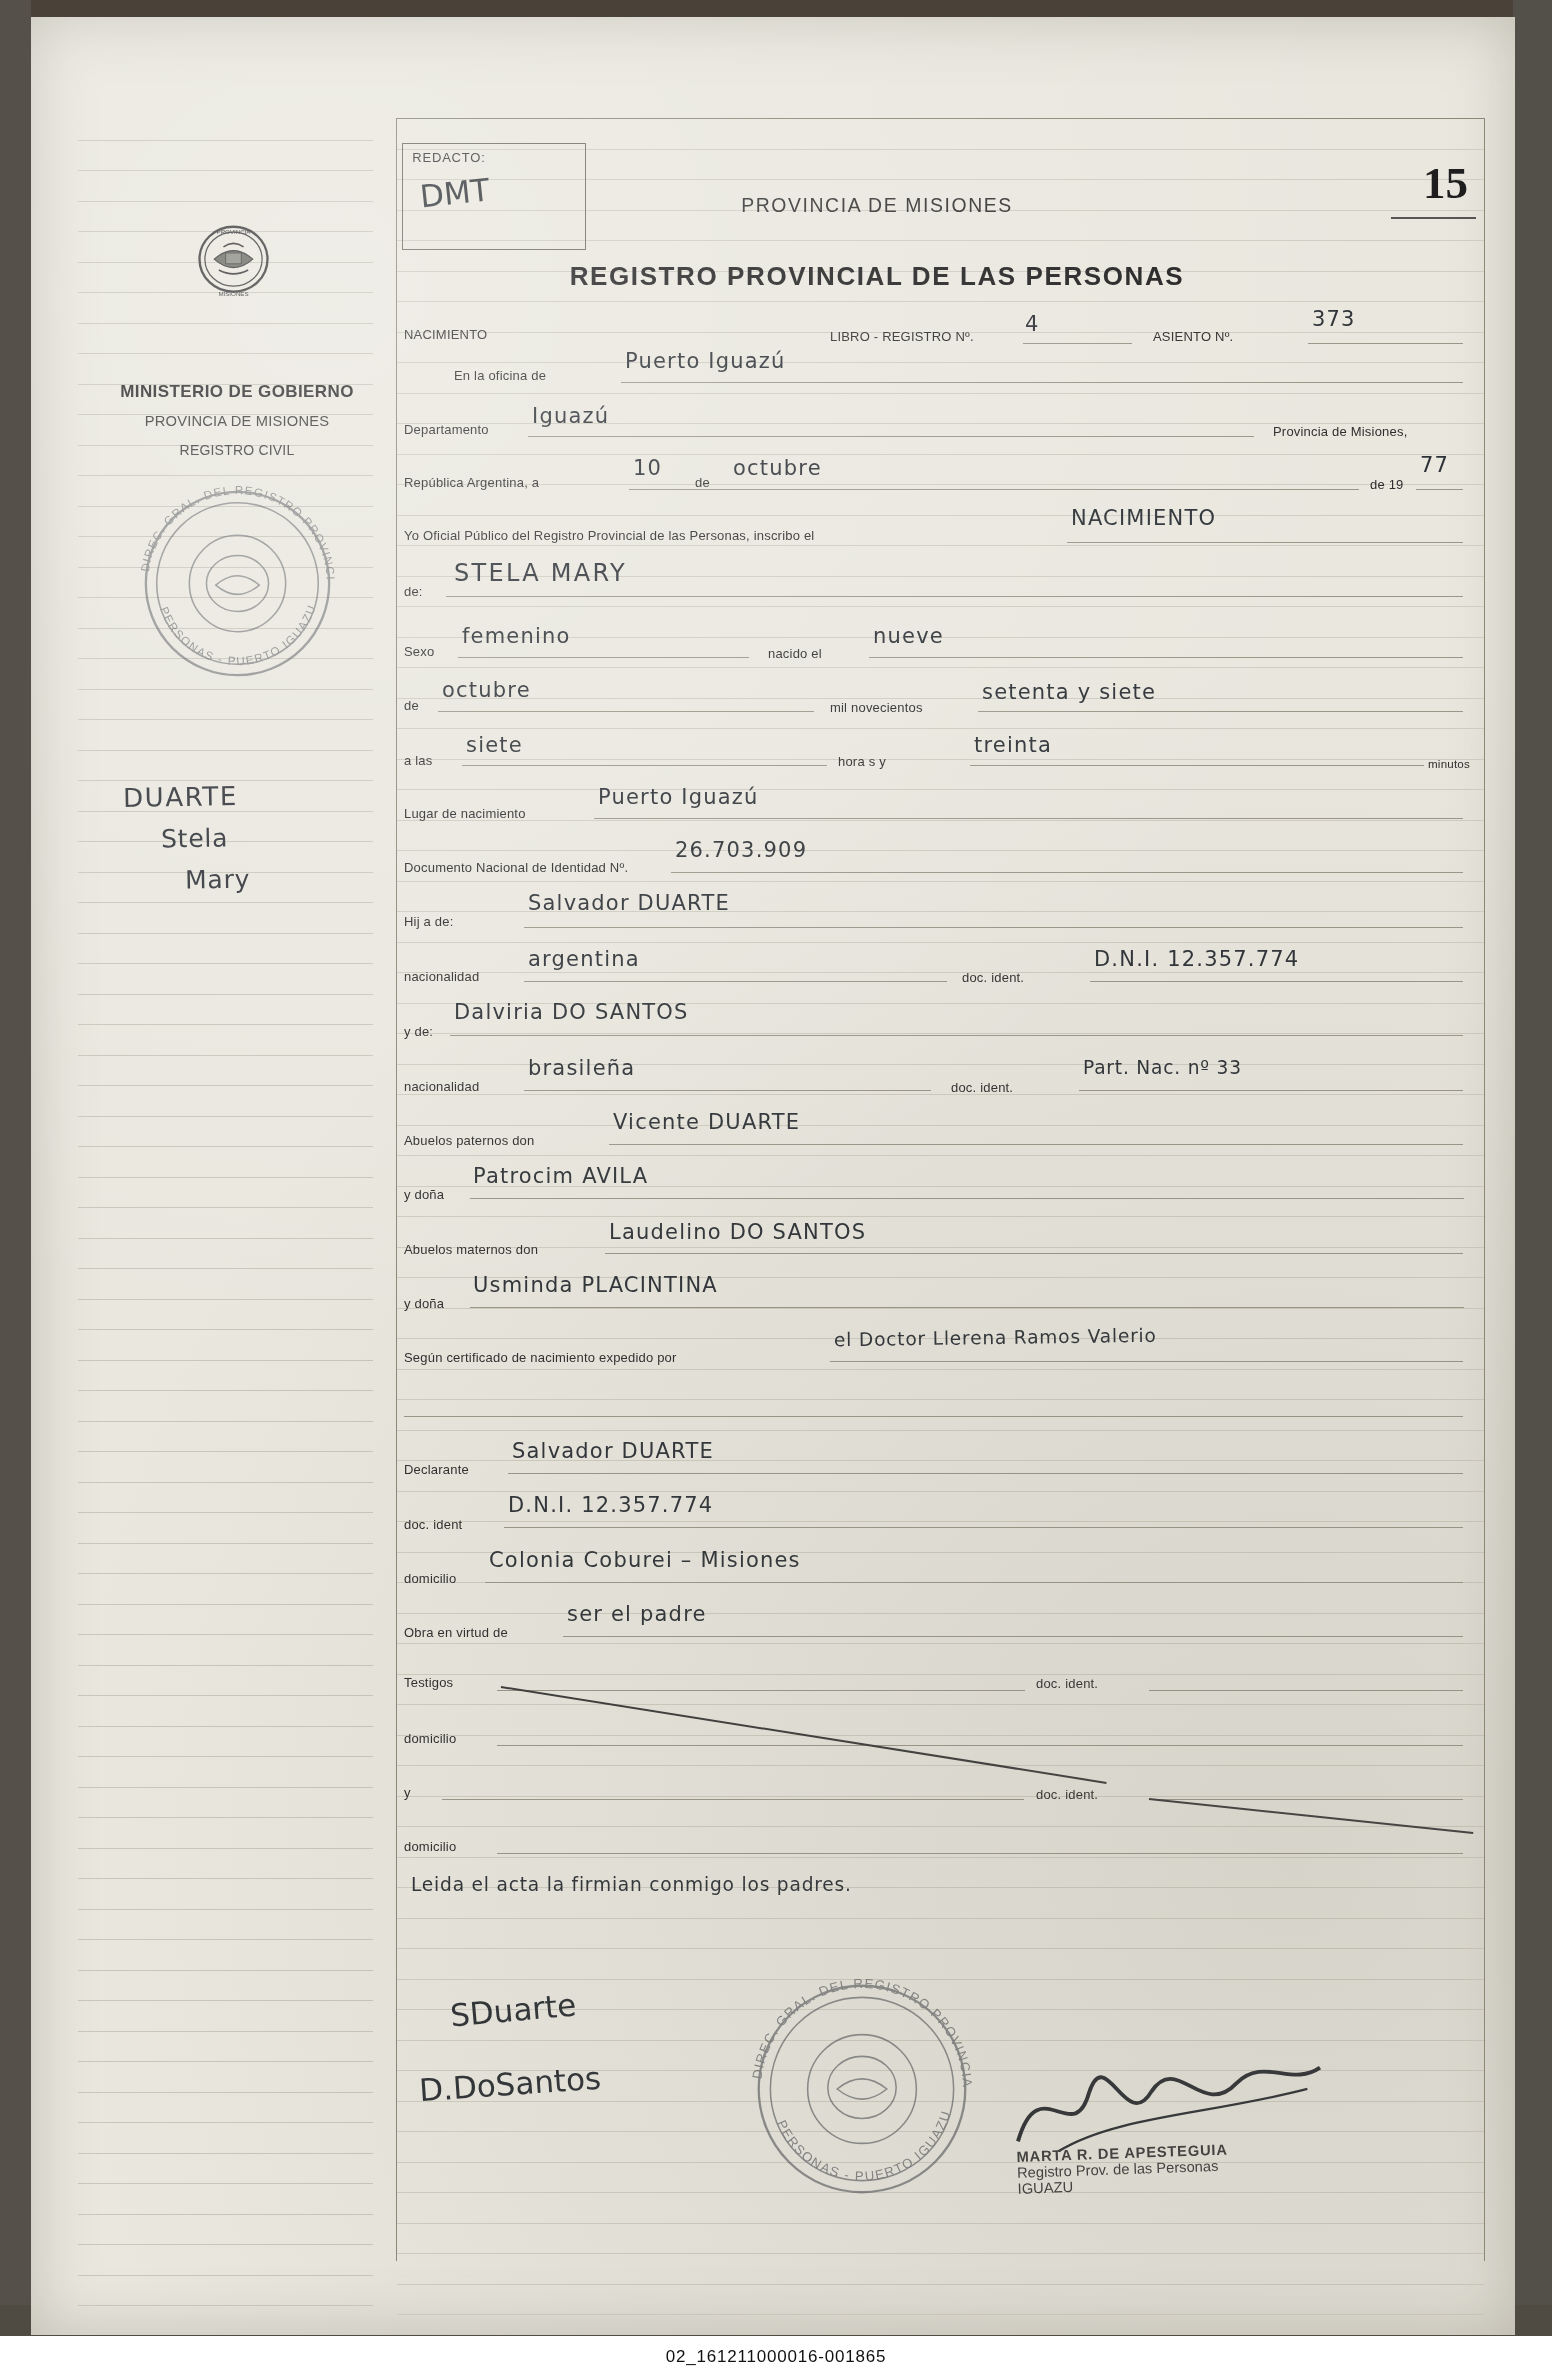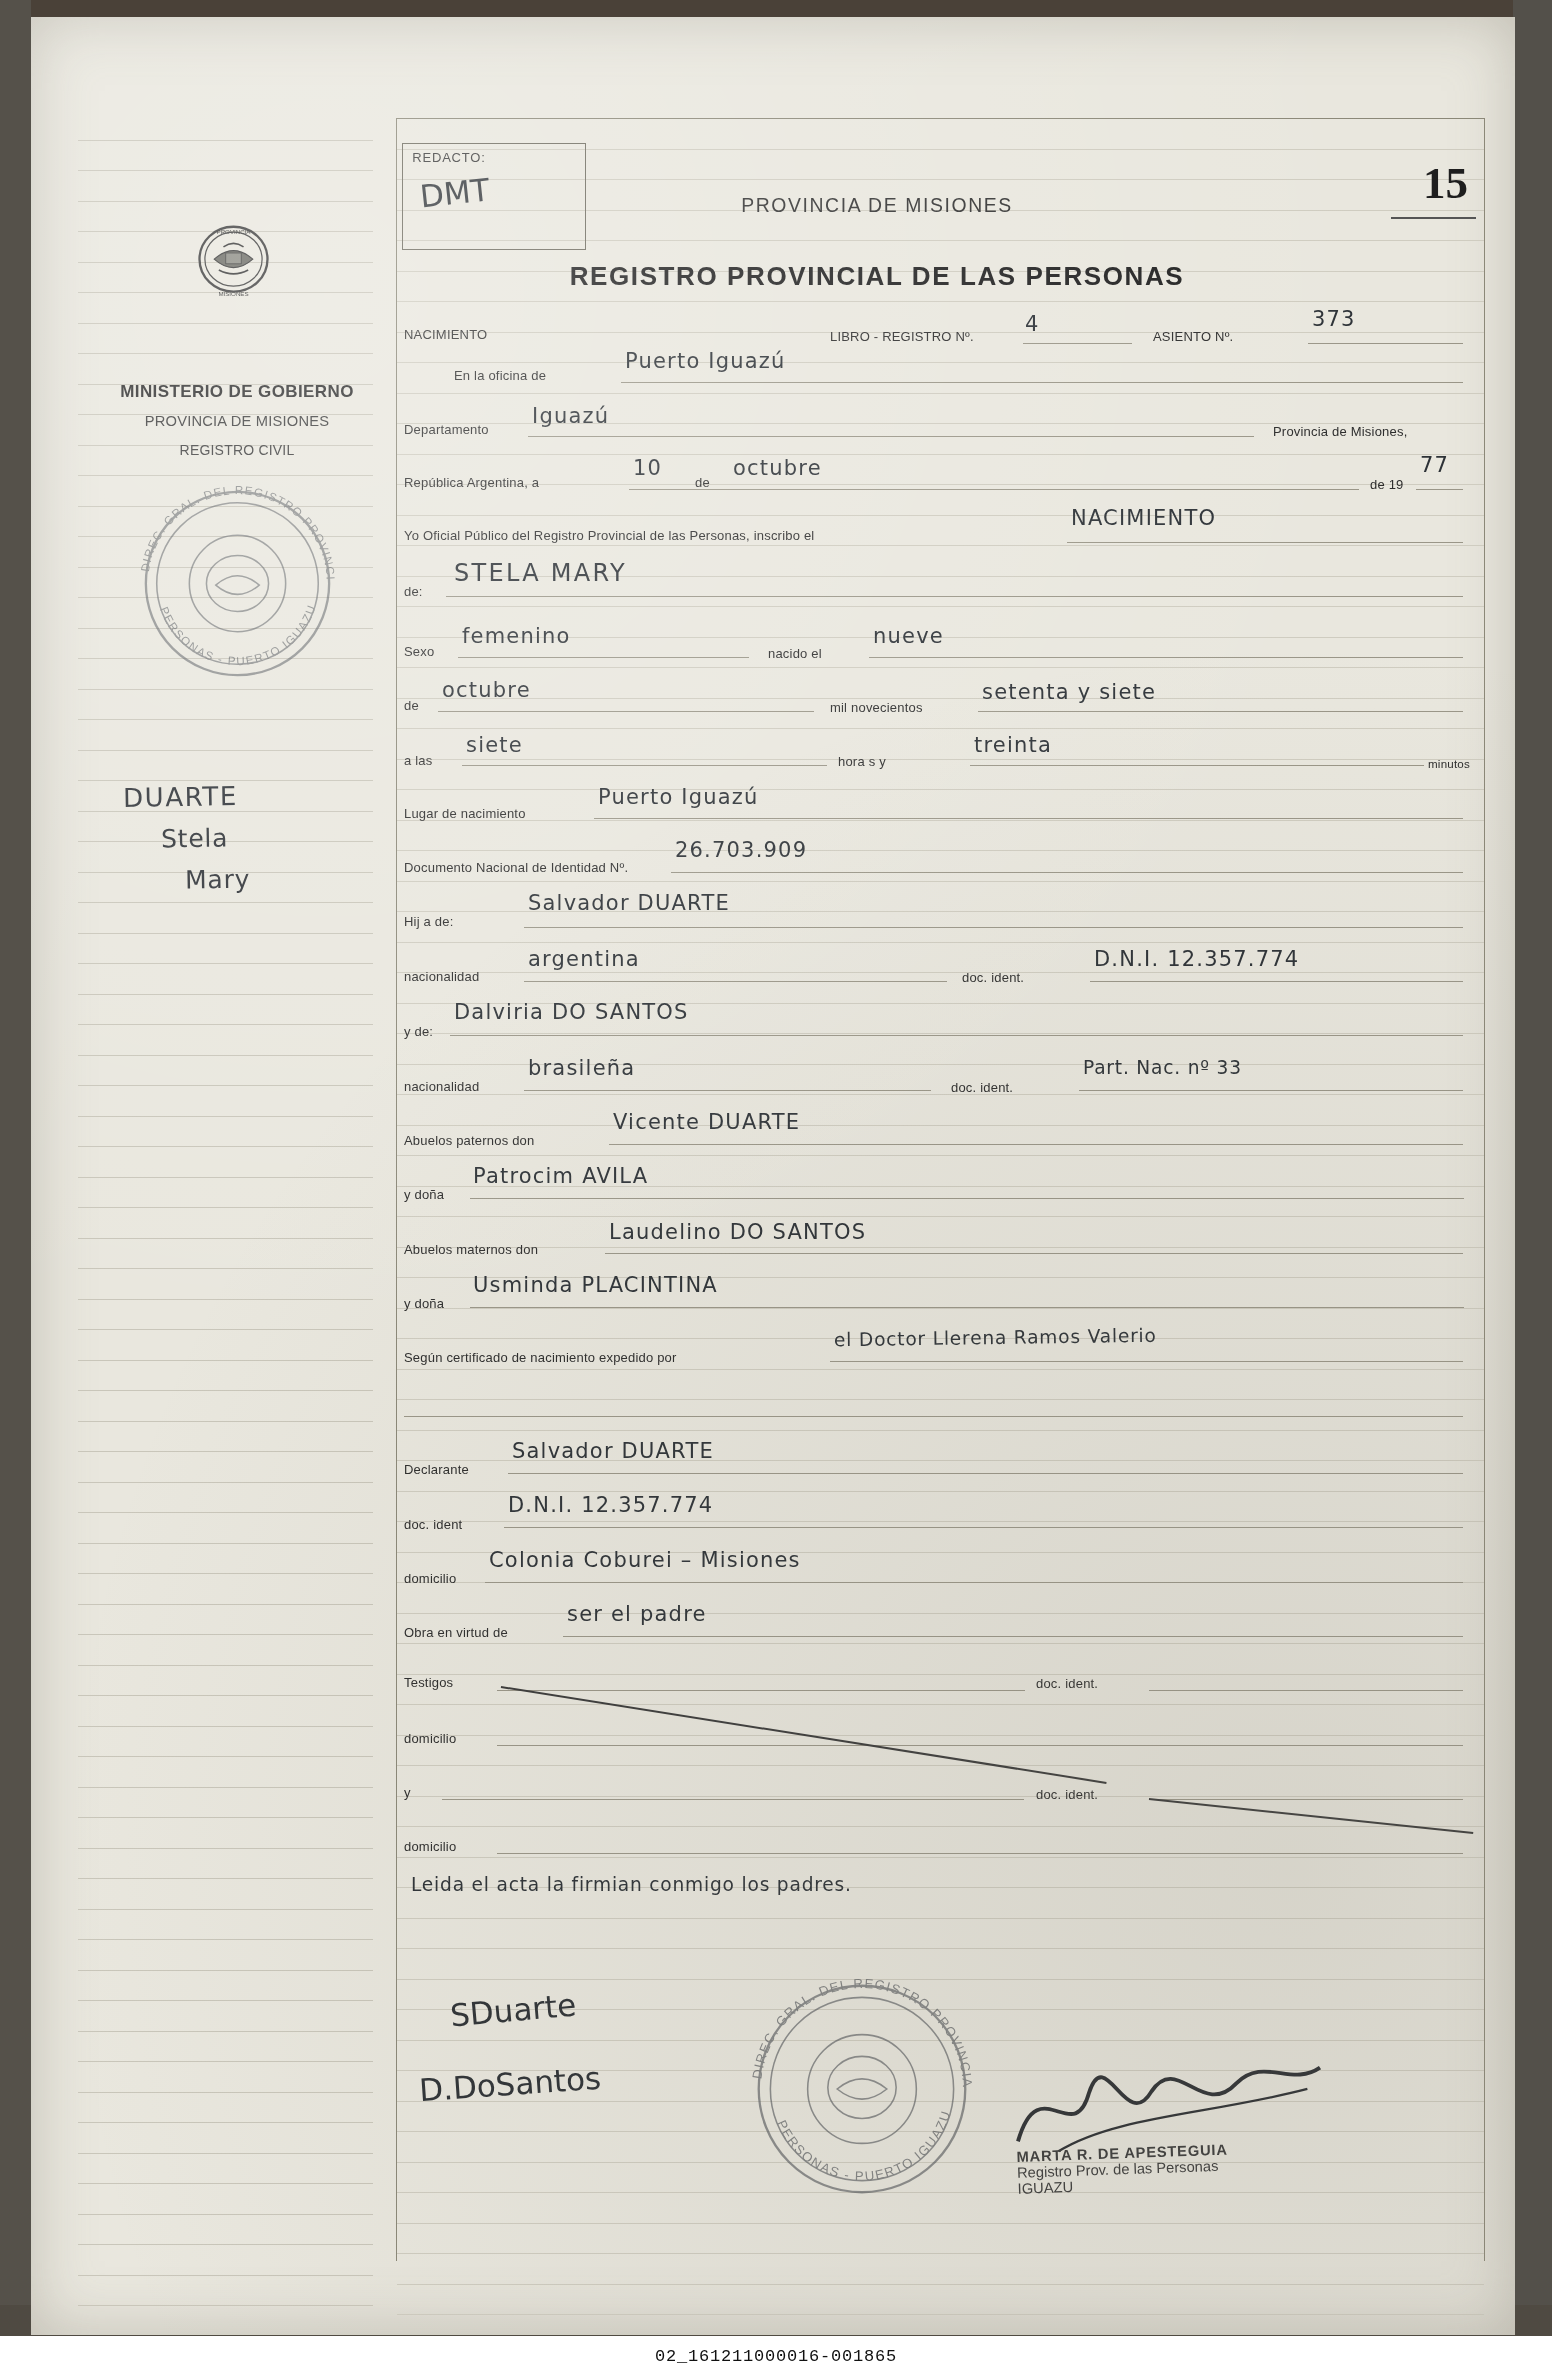--- a/index.html
+++ b/index.html
@@ -96,21 +96,21 @@
   .sig1{position:absolute;left:419px;top:1975px;font-size:31px;transform:rotate(-5deg);}
   .sig2{position:absolute;left:388px;top:2049px;font-size:31px;transform:rotate(-4deg);}
   .stamp-bottom{position:absolute;left:699px;top:1940px;width:264px;height:264px;opacity:.6;}
   .sig3{position:absolute;left:974px;top:2018px;font-size:40px;color:#2a2d31;transform:rotate(-8deg);font-family:"DejaVu Sans",sans-serif;}
   .stamp-text{position:absolute;left:986px;top:2127px;width:279px;font-size:14.7px;color:#3a3a3a;transform:rotate(-2deg);}
   .stamp-text .l1{font-weight:bold;letter-spacing:0.8px;}
 
   
   .footer{
     position:absolute;left:0;bottom:0;width:1552px;height:41px;background:#fff;
-    display:flex;align-items:center;justify-content:center;font-family:Liberation Mono, monospace;
+    display:flex;align-items:center;justify-content:center;
   }
   .footer span{font-size:17px;color:#111;letter-spacing:0.8px;}
 </style>
 </head>
 <body>
 
 <div class="page">
 
   <div class="book-top"></div>
   <div class="book-left"></div>

